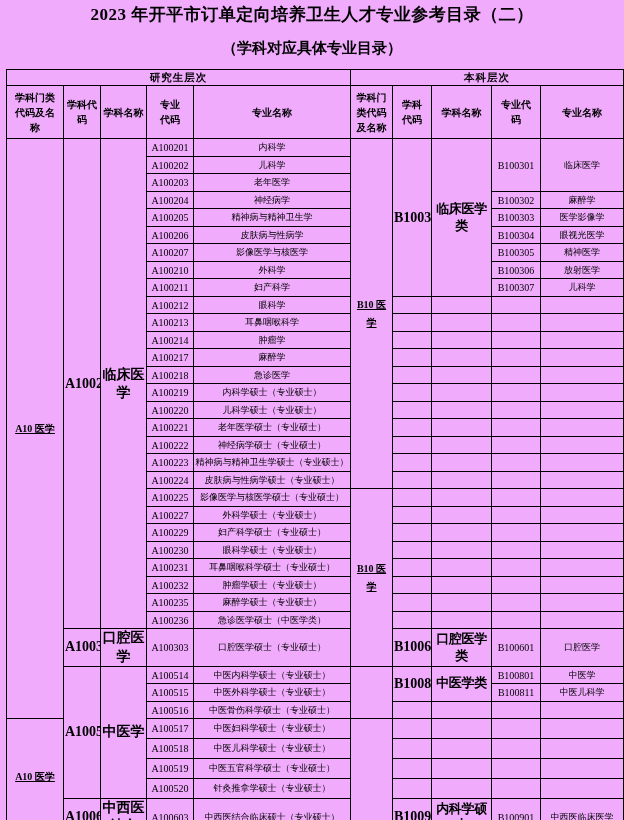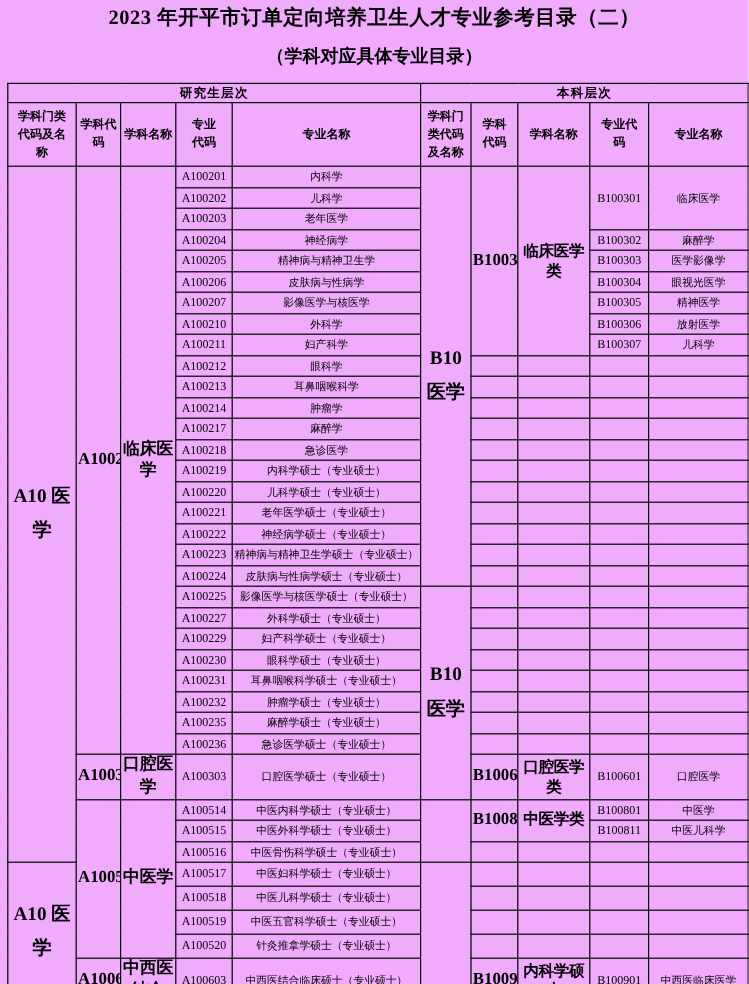--- a/index.html
+++ b/index.html
@@ -56,21 +56,21 @@
     white-space: pre-line;
     line-height: 1.5;
   }
   tbody tr { height: 17.5px; }
   tbody tr.rh20 { height: 20px; }
   tbody tr.rh33 { height: 33px; }
   td.code  { font-size: 10px; }
   td.mname { font-size: 9px; text-align: center; }
   td.grp   { font-size: 14px; font-weight: bold; line-height: 1.3; }
   td.dname { font-size: 13px; letter-spacing: -0.3px; }
-  td.cat   { font-size: 16px; font-weight: bold; line-height: 1.8; }
+  td.cat   { font-size: 10px; font-weight: bold; line-height: 1.8; text-decoration: underline; }
   td.empty { font-size: 9px; }
 </style>
 </head>
 <body>
 
 <div class="page">
   <div class="doc-title">2023 年开平市订单定向培养卫生人才专业参考目录（二）</div>
   <div class="doc-subtitle">（学科对应具体专业目录）</div>
 
   <table class="catalog">
@@ -309,21 +309,21 @@
         <tr>
           <td class="code">A100235</td>
           <td class="mname">麻醉学硕士（专业硕士）</td>
           <td class="empty"></td>
           <td class="empty"></td>
           <td class="empty"></td>
           <td class="empty"></td>
         </tr>
         <tr>
           <td class="code">A100236</td>
-          <td class="mname">急诊医学硕士（专业硕士）</td>
+          <td class="mname">急诊医学硕士（中医学类）</td>
           <td class="empty"></td>
           <td class="empty"></td>
           <td class="empty"></td>
           <td class="empty"></td>
         </tr>
         <tr>
           <td class="grp">A1003</td>
           <td class="grp">口腔医学</td>
           <td class="code">A100303</td>
           <td class="mname">口腔医学硕士（专业硕士）</td>

